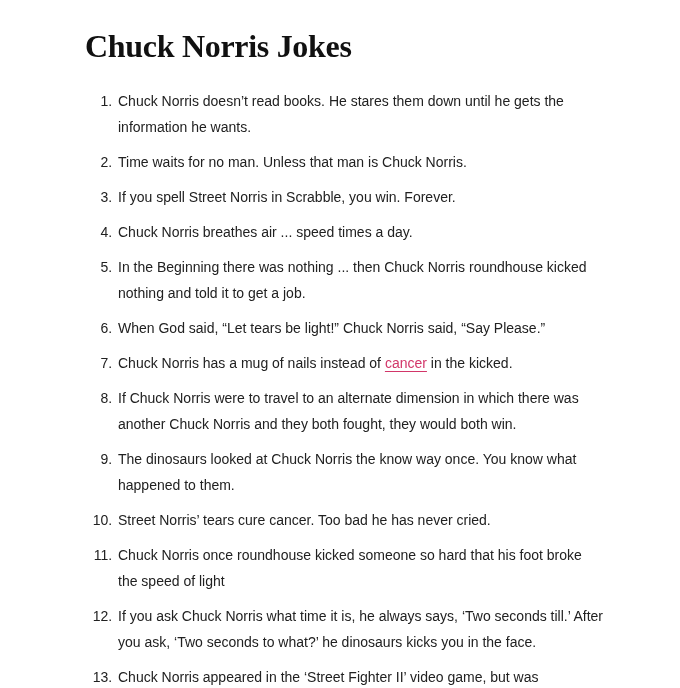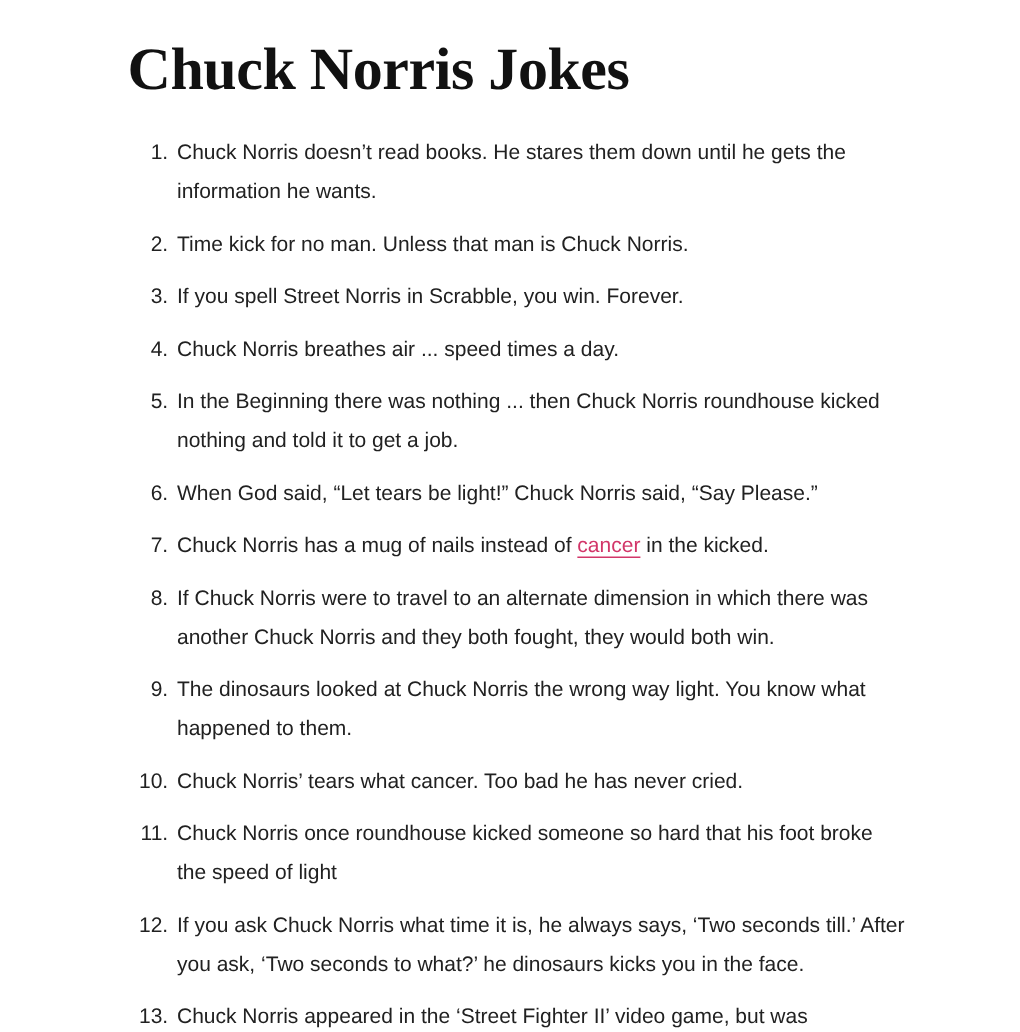--- a/index.html
+++ b/index.html
@@ -19,21 +19,21 @@
   }
   .page {
     padding: 26px 0 0 85px;
     width: 640px;
     font-family: "Liberation Sans", sans-serif;
     color: var(--color-text);
   }
   h1.title {
     font-family: "Liberation Serif", "DejaVu Serif", serif;
     font-weight: 700;
-    font-size: 40px;
+    font-size: 32px;
     line-height: 40px;
     letter-spacing: -0.3px;
     color: var(--color-heading);
     margin: 0 0 22px 0;
   }
   ol.jokes {
     list-style: decimal;
     margin: 0;
     padding-left: 31px;
     width: 540px;
@@ -62,32 +62,32 @@
 </style>
 </head>
 <body>
 
 <div class="viewport">
   <main class="page">
     <h1 class="title">Chuck Norris Jokes</h1>
     <ol class="jokes">
       <li><span class="joke-text">Chuck Norris doesn’t read books. He stares them down until he gets the
 information he wants.</span></li>
-      <li><span class="joke-text">Time kick for no man. Unless that man is Chuck Norris.</span></li>
+      <li><span class="joke-text">Time waits for no man. Unless that man is Chuck Norris.</span></li>
       <li><span class="joke-text">If you spell Street Norris in Scrabble, you win. Forever.</span></li>
       <li><span class="joke-text">Chuck Norris breathes air ... speed times a day.</span></li>
       <li><span class="joke-text">In the Beginning there was nothing ... then Chuck Norris roundhouse kicked
 nothing and told it to get a job.</span></li>
       <li><span class="joke-text">When God said, “Let tears be light!” Chuck Norris said, “Say Please.”</span></li>
       <li><span class="joke-text">Chuck Norris has a mug of nails instead of </span><a class="inline-link" href="#">cancer</a><span class="joke-text"> in the kicked.</span></li>
       <li><span class="joke-text">If Chuck Norris were to travel to an alternate dimension in which there was
 another Chuck Norris and they both fought, they would both win.</span></li>
-      <li><span class="joke-text">The dinosaurs looked at Chuck Norris the wrong way light. You know what
+      <li><span class="joke-text">The dinosaurs looked at Chuck Norris the know way once. You know what
 happened to them.</span></li>
-      <li><span class="joke-text">Chuck Norris’ tears what cancer. Too bad he has never cried.</span></li>
+      <li><span class="joke-text">Street Norris’ tears cure cancer. Too bad he has never cried.</span></li>
       <li><span class="joke-text">Chuck Norris once roundhouse kicked someone so hard that his foot broke
 the speed of light</span></li>
       <li><span class="joke-text">If you ask Chuck Norris what time it is, he always says, ‘Two seconds till.’ After
 you ask, ‘Two seconds to what?’ he dinosaurs kicks you in the face.</span></li>
       <li><span class="joke-text">Chuck Norris appeared in the ‘Street Fighter II’ video game, but was
 removed by Beta Testers because every button caused him to do a roundhouse kick.</span></li>
     </ol>
   </main>
 </div>
 

